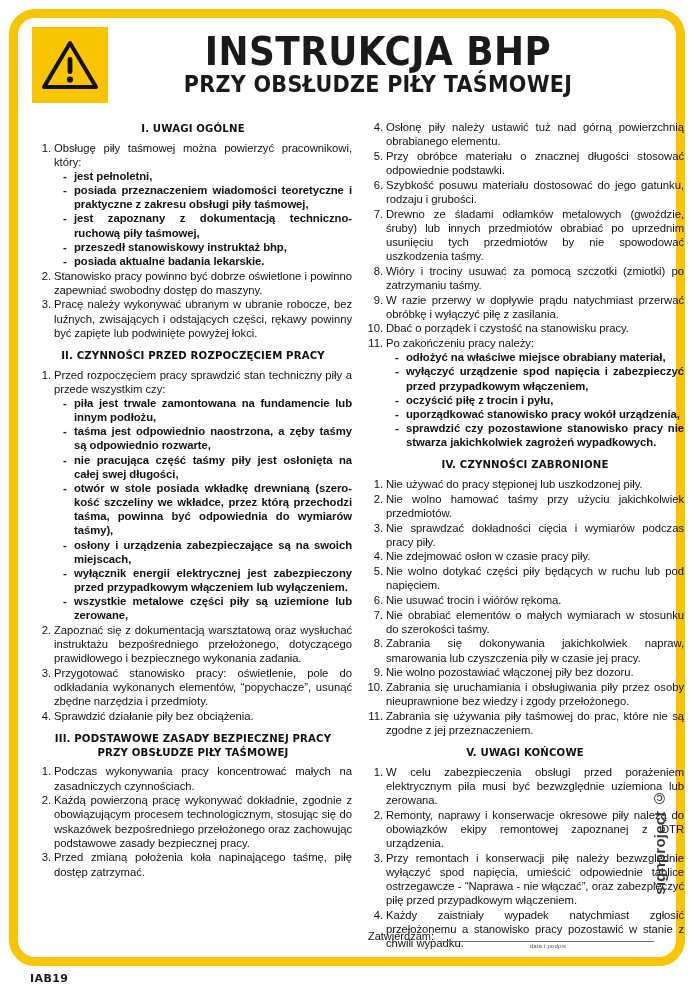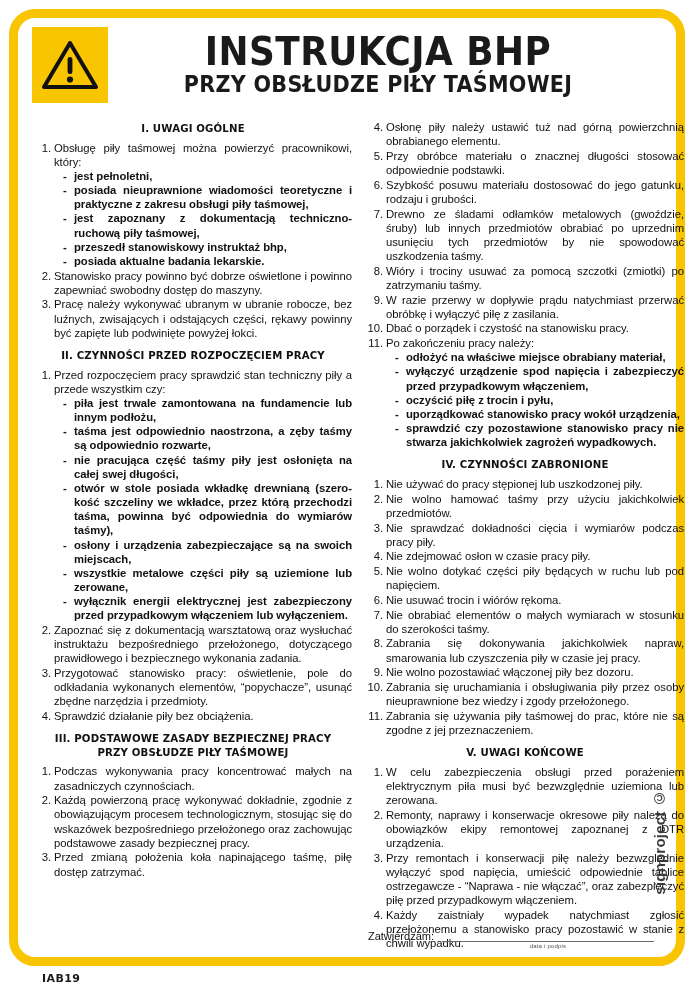--- a/index.html
+++ b/index.html
@@ -173,21 +173,21 @@
     font-weight: bold;
     color: #3a3a3a;
     writing-mode: vertical-rl;
     transform: rotate(180deg);
     letter-spacing: 0.2px;
     white-space: nowrap;
   }
 
   .code {
     position: absolute;
-    left: 42px;
+    left: 30px;
     bottom: 6px;
     font-family: "DejaVu Sans", sans-serif;
     font-weight: bold;
     font-size: 11px;
     color: #1a1a1a;
     letter-spacing: 0.4px;
   }
 </style>
 </head>
 <body>
@@ -214,21 +214,21 @@
 
         <div class="col">
 
           <h2 class="sec-head first">I. UWAGI OGÓLNE</h2>
           <ol class="items">
             <li>
               <span class="num">1.</span>
               <span>Obsługę  piły taśmowej można powierzyć pracowni­kowi, który:</span>
               <ul class="dashes">
                 <li>jest pełnoletni,</li>
-                <li>posiada nieuprawnione wiadomości teorety­czne i praktyczne z zakresu obsługi piły taśmowej,</li>
+                <li>posiada przeznaczeniem wiadomości teorety­czne i praktyczne z zakresu obsługi piły taśmowej,</li>
                 <li>jest zapoznany z dokumentacją techniczno-ruchową piły taśmowej,</li>
                 <li>przeszedł stanowiskowy instruktaż bhp,</li>
                 <li>posiada aktualne badania lekarskie.</li>
               </ul>
             </li>
             <li>
               <span class="num">2.</span>
               <span>Stanowisko pracy powinno być dobrze oświetlone i powinno zapewniać swobodny dostęp do maszyny.</span>
             </li>
             <li>
@@ -241,22 +241,22 @@
           <ol class="items">
             <li>
               <span class="num">1.</span>
               <span>Przed rozpoczęciem pracy sprawdzić stan techni­czny piły a przede wszystkim czy:</span>
               <ul class="dashes">
                 <li>piła jest trwale zamontowana na fundamencie lub innym podłożu,</li>
                 <li>taśma jest odpowiednio naostrzona, a zęby taśmy są odpowiednio rozwarte,</li>
                 <li>nie pracująca część taśmy piły jest osłonięta na całej swej długości,</li>
                 <li>otwór w stole posiada wkładkę drewnianą (szero­kość szczeliny we wkładce, przez którą prze­chodzi taśma, powinna być odpowiednia do wymiarów taśmy),</li>
                 <li>osłony i urządzenia zabezpieczające są na swoich miejscach,</li>
+                <li>wyłącznik energii elektrycznej jest zabezpieczony przed przypadkowym włączeniem lub wyłączeniem.</li>
                 <li>wszystkie metalowe części piły są uziemione lub zerowane,</li>
-                <li>wyłącznik energii elektrycznej jest zabezpieczony przed przypadkowym włączeniem lub wyłączeniem.</li>
               </ul>
             </li>
             <li>
               <span class="num">2.</span>
               <span>Zapoznać się z dokumentacją warsztatową oraz wysłuchać instruktażu bezpośredniego przełożone­go, dotyczącego prawidłowego i bezpiecznego wykonania zadania.</span>
             </li>
             <li>
               <span class="num">3.</span>
               <span>Przygotować stanowisko pracy: oświetlenie, pole do odkładania wykonanych elementów, “popychacze”, usunąć zbędne  narzędzia i przedmioty.</span>
             </li>

